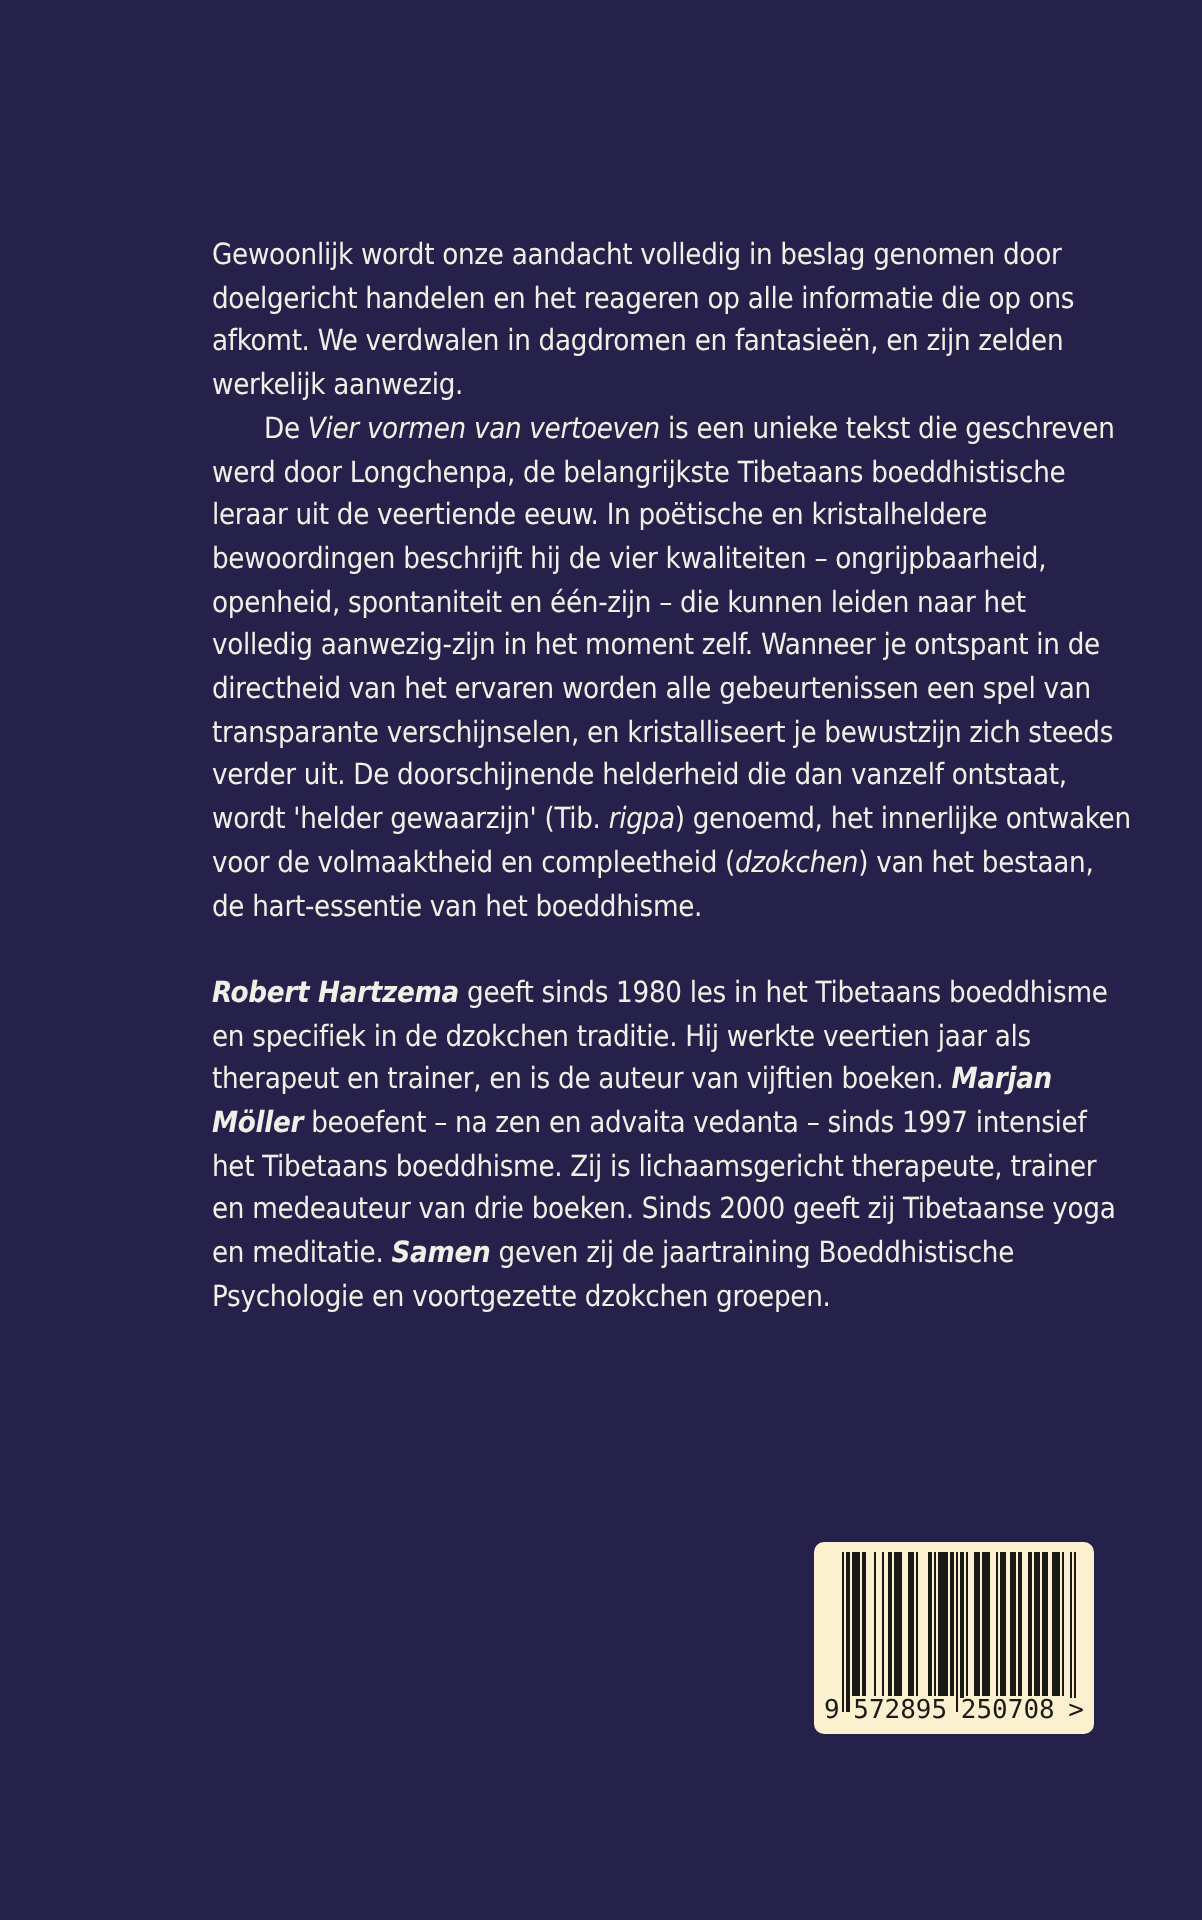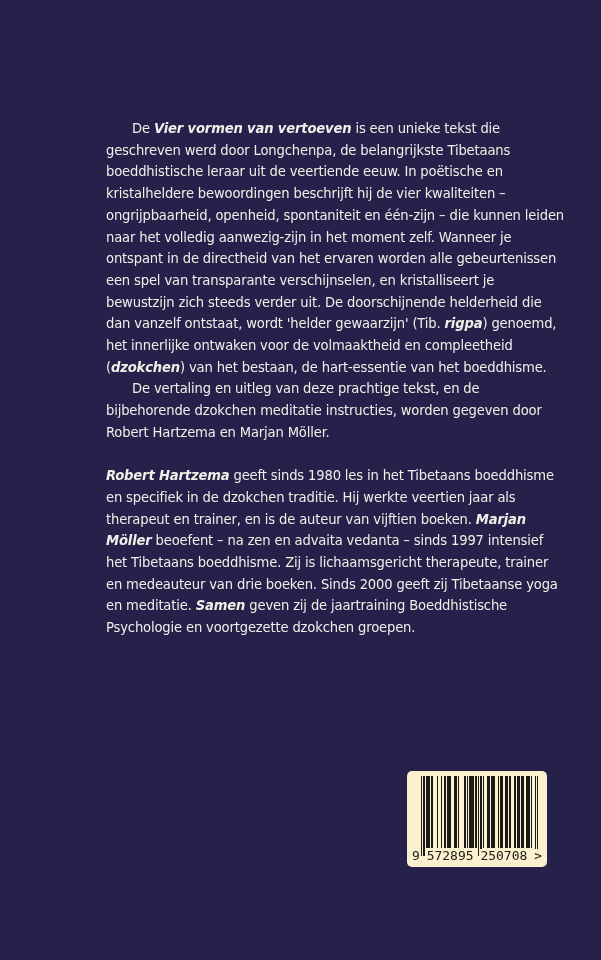--- a/index.html
+++ b/index.html
@@ -18,21 +18,21 @@
       width: 460px;
       font-size: 14.6px;
       line-height: 21.7px;
       letter-spacing: -0.15px;
       font-stretch: condensed;
     }
     .text-block p { margin: 0; }
     .indent { text-indent: 26px; }
     .gap { height: 21.7px; }
     .name { font-weight: bold; font-style: italic; }
-    i { font-style: italic; font-weight: bold; }
+    i { font-style: italic; }
 
     .barcode-box {
       position: absolute;
       left: 407px; top: 771px;
       width: 140px; height: 96px;
       background: #fcf1cf;
       border-radius: 5px;
     }
     .bars {
       position: absolute;
@@ -53,22 +53,22 @@
       color: #1b1a16;
       display: flex;
       justify-content: space-between;
     }
     .digits span { background: #fcf1cf; padding: 0 1px; }
   </style>
 </head>
 <body>
 
 <div class="text-block">
+  <p>Gewoonlijk wordt onze aandacht volledig in beslag genomen door doelgericht handelen en het reageren op alle informatie die op ons afkomt. We verdwalen in dagdromen en fantasieën, en zijn zelden werkelijk aanwezig.</p>
   <p class="indent"><span>De </span><i>Vier vormen van vertoeven</i><span> is een unieke tekst die geschreven werd door Longchenpa, de belangrijkste Tibetaans boeddhistische leraar uit de veertiende eeuw.  In poëtische en kristalheldere bewoordingen beschrijft hij de vier kwaliteiten – ongrijpbaarheid, openheid, spontaniteit en één-zijn – die kunnen leiden naar het volledig aanwezig-zijn in het moment zelf. Wanneer je ontspant in de directheid van het ervaren worden alle gebeurtenissen een spel van transparante verschijnselen, en kristalliseert je bewustzijn zich steeds verder uit. De doorschijnende helderheid die dan vanzelf ontstaat, wordt 'helder gewaarzijn' (Tib. </span><i>rigpa</i><span>) genoemd, het innerlijke ontwaken voor de volmaaktheid en compleetheid (</span><i>dzokchen</i><span>) van het bestaan, de hart-essentie van het boeddhisme.</span></p>
-  <p class="indent">De vertaling en uitleg van deze prachtige tekst, en de bijbehorende dzokchen meditatie instructies, worden gegeven door Robert Hartzema en Marjan Möller.</p>
   <div class="gap"></div>
   <p><span class="name">Robert Hartzema</span><span> geeft sinds 1980 les in het Tibetaans boeddhisme en specifiek in de dzokchen traditie. Hij werkte veertien jaar als therapeut en trainer, en is de auteur van vijftien boeken. </span><span class="name">Marjan Möller</span><span> beoefent – na zen en advaita vedanta – sinds 1997 intensief het Tibetaans boeddhisme. Zij is lichaamsgericht therapeute, trainer en medeauteur van drie boeken. Sinds 2000 geeft zij Tibetaanse yoga en meditatie. </span><span class="name">Samen</span><span> geven zij de jaartraining Boeddhistische Psychologie en voortgezette dzokchen groepen.</span></p>
 </div>
 
 <div class="barcode-box">
   <div class="bars" id="bars">
       <div class="bar guard" style="width: 1.24211px;"></div>
       <div class="sp" style="width: 1.24211px;"></div>
       <div class="bar guard" style="width: 1.24211px;"></div>
       <div class="sp" style="width: 1.24211px;"></div>

